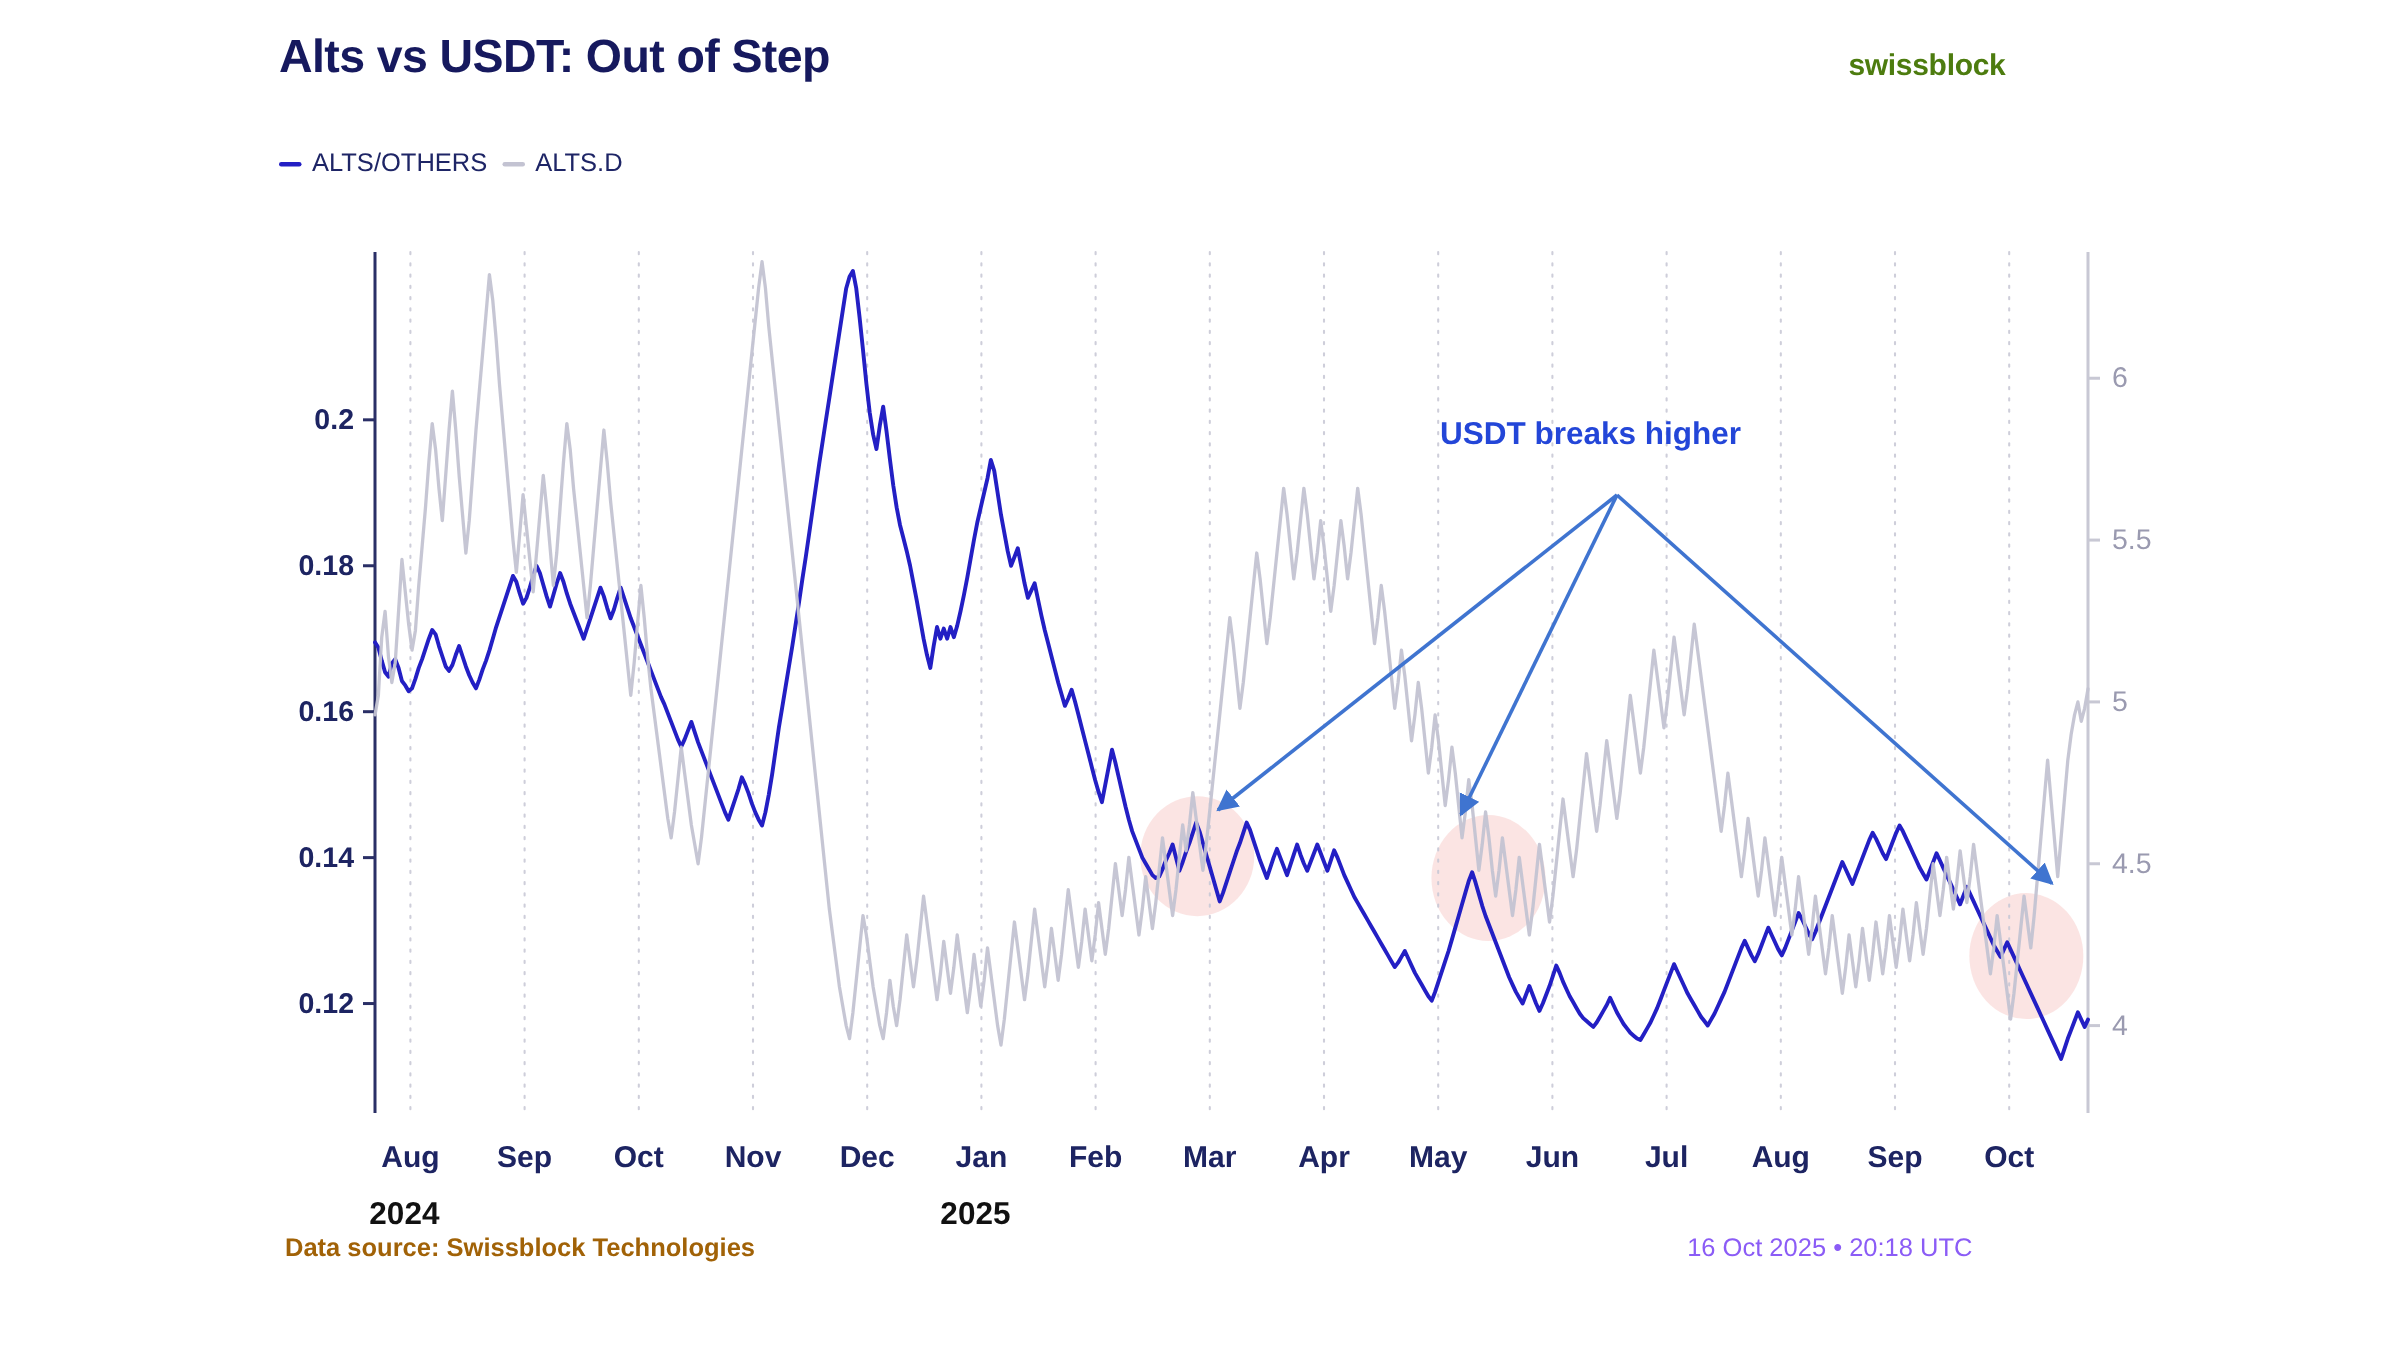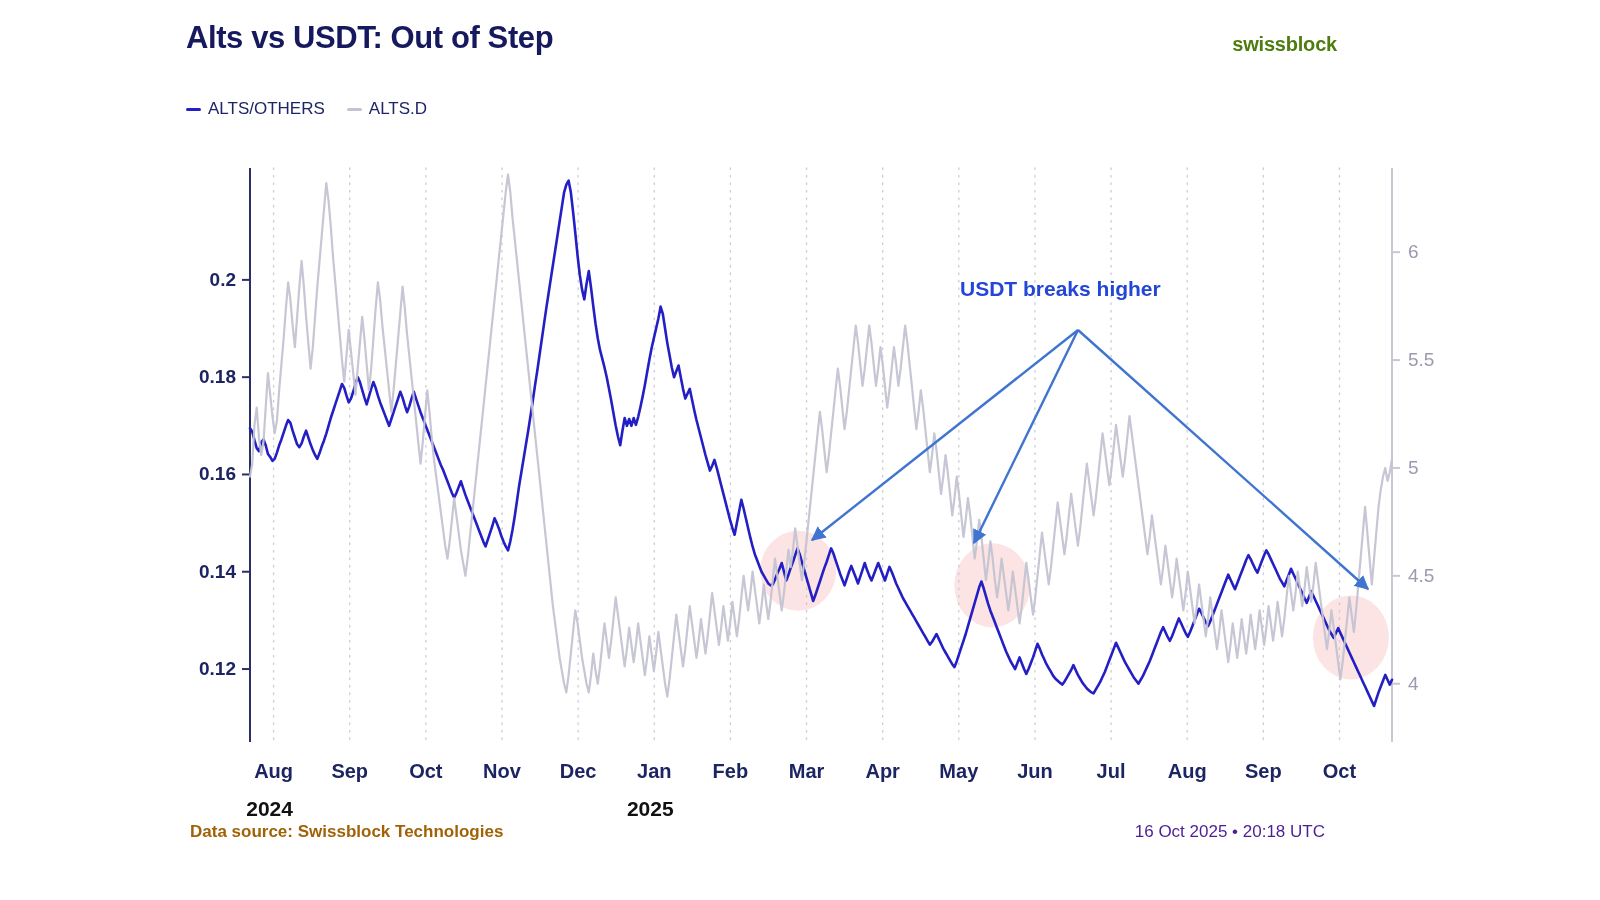--- a/index.html
+++ b/index.html
@@ -18,36 +18,36 @@
     letter-spacing:-0.4px;
   }
   .brand{
     position:absolute;right:130px;top:33px;
     font-size:20px;font-weight:bold;color:#4d7c0f;
     letter-spacing:-0.2px;
   }
 
   .legend{
     position:absolute;left:186px;top:99px;
-    display:flex;align-items:center;gap:22px;
+    display:flex;align-items:center;gap:10px;
     font-size:17px;color:#1e2566;font-weight:normal;
   }
   .legend-item{display:flex;align-items:center;gap:7px;}
   .legend-dash{display:inline-block;width:15px;height:3px;border-radius:2px;}
   .legend-dash.alts{background:#231fc4;height:3px;}
   .legend-dash.usdt{background:#c3c3d2;height:3px;}
 
   .chart-wrap{position:absolute;left:0;top:0;width:1600px;height:900px;}
   .footer-left{
     position:absolute;left:190px;top:822px;
     font-size:17px;color:#a16207;font-weight:bold;
   }
   .footer-right{
-    position:absolute;right:142px;top:822px;
-    font-size:17px;color:#4c1d95;
+    position:absolute;right:152px;top:822px;
+    font-size:17px;color:#8b5cf6;
   }
   svg{display:block;}
 </style>
 </head>
 <body>
 
 <div id="root">
 
   <div class="title">Alts vs USDT: Out of Step</div>
   <div class="brand">swissblock</div>

